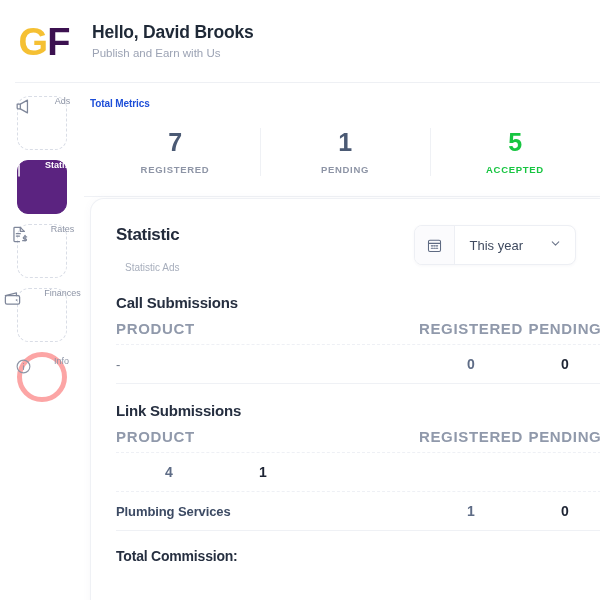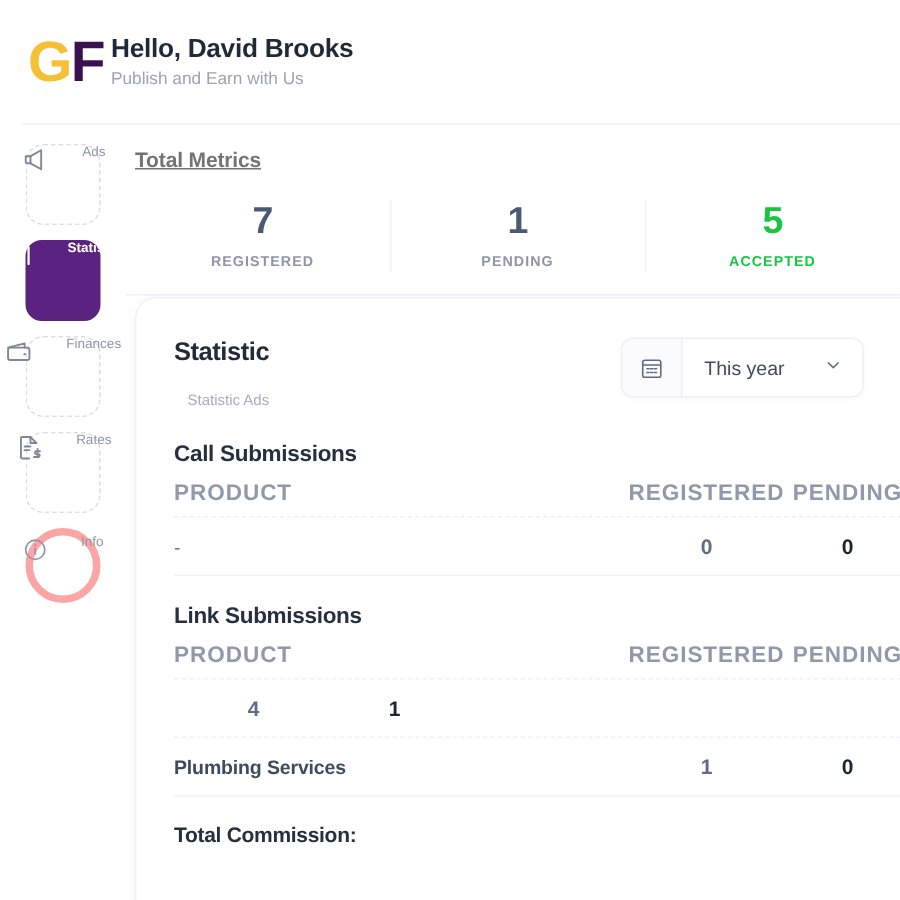--- a/index.html
+++ b/index.html
@@ -19,21 +19,21 @@
     display: flex; align-items: center;
   }
   .logo {
     width: 60px; margin-left: 14px;
     display: flex; align-items: center; justify-content: center;
     font-size: 38px; font-weight: bold; letter-spacing: -1px;
     line-height: 1;
   }
   .logo .g { color: #F5C033; }
   .logo .f { color: #3C1150; }
-  .header-text { }
+  .header-text { margin-left: 18px; }
   .greeting {
     font-size: 17.5px; font-weight: bold; color: #1F2937;
     letter-spacing: -0.2px; line-height: 1.25;
   }
   .tagline {
     font-size: 11.5px; color: #9CA3B4; margin-top: 3px; line-height: 1.3;
   }
   .header-divider {
     position: absolute; left: 15px; top: 82px; width: 585px; height: 1px;
     background: #EEF0F4;
@@ -70,23 +70,22 @@
   }
   .nav-item.active .nav-label { color: #ffffff; font-weight: bold; }
   .nav-icon { display: flex; align-items: center; justify-content: center; height: 19px; }
   .nav-icon svg { display: block; }
 
   
   .main { position: absolute; left: 84px; top: 0; width: 516px; height: 600px; }
 
   .metrics-block { position: absolute; left: 6px; top: 98px; width: 510px; }
   .metrics-title {
-    font-size: 14px; font-weight: bold; color: #737373;
+    font-size: 10px; font-weight: bold; color: #1d4ed8;
     letter-spacing: -0.1px;
-    text-decoration: underline;
   }
   .metrics-row {
     display: flex; margin-top: 13px; height: 60px;
   }
   .metric {
     flex: 1; display: flex; flex-direction: column;
     align-items: center; justify-content: center;
     position: relative;
   }
   .metric + .metric::before {
@@ -227,41 +226,41 @@
           <path d="M12 19V8"></path>
           <path d="M19 19V5"></path>
         </svg>
       </span>
       <span class="nav-label">Statistic</span>
     </div>
 
     <div class="nav-item">
       <span class="nav-icon">
         <svg width="19" height="19" viewBox="0 0 24 24" fill="none" stroke="#7F879A" stroke-width="1.6" stroke-linecap="round" stroke-linejoin="round">
-          <path d="M3 8.5 17 5v3.5"></path>
-          <rect x="3" y="8.5" width="18" height="10.5" rx="2"></rect>
-          <circle cx="17" cy="14" r="1" fill="#7F879A" stroke="none"></circle>
-        </svg>
-      </span>
-      <span class="nav-label">Finances</span>
-    </div>
-
-    <div class="nav-item">
-      <span class="nav-icon">
-        <svg width="19" height="19" viewBox="0 0 24 24" fill="none" stroke="#7F879A" stroke-width="1.6" stroke-linecap="round" stroke-linejoin="round">
           <path d="M13 3H6a1 1 0 0 0-1 1v16a1 1 0 0 0 1 1h6"></path>
           <path d="M13 3l5 5"></path>
             <path d="M13 3v5h5"></path>
           <path d="M8 11h5"></path>
             <path d="M8 14h4"></path>
           <path d="M19 13v7"></path>
             <path d="M21 15h-3a1.2 1.2 0 0 0 0 2.4h1.6a1.2 1.2 0 0 1 0 2.4H16"></path>
         </svg>
       </span>
       <span class="nav-label">Rates</span>
+    </div>
+
+    <div class="nav-item">
+      <span class="nav-icon">
+        <svg width="19" height="19" viewBox="0 0 24 24" fill="none" stroke="#7F879A" stroke-width="1.6" stroke-linecap="round" stroke-linejoin="round">
+          <path d="M3 8.5 17 5v3.5"></path>
+          <rect x="3" y="8.5" width="18" height="10.5" rx="2"></rect>
+          <circle cx="17" cy="14" r="1" fill="#7F879A" stroke="none"></circle>
+        </svg>
+      </span>
+      <span class="nav-label">Finances</span>
     </div>
 
     <div class="nav-item circle">
       <span class="nav-icon">
         <svg width="17" height="17" viewBox="0 0 24 24" fill="none" stroke="#8E95A6" stroke-width="1.6" stroke-linecap="round" stroke-linejoin="round">
           <circle cx="12" cy="12" r="9"></circle>
           <path d="M12 11v5"></path>
             <circle cx="12" cy="7.8" r="0.9" fill="#8E95A6" stroke="none"></circle>
         </svg>
       </span>

